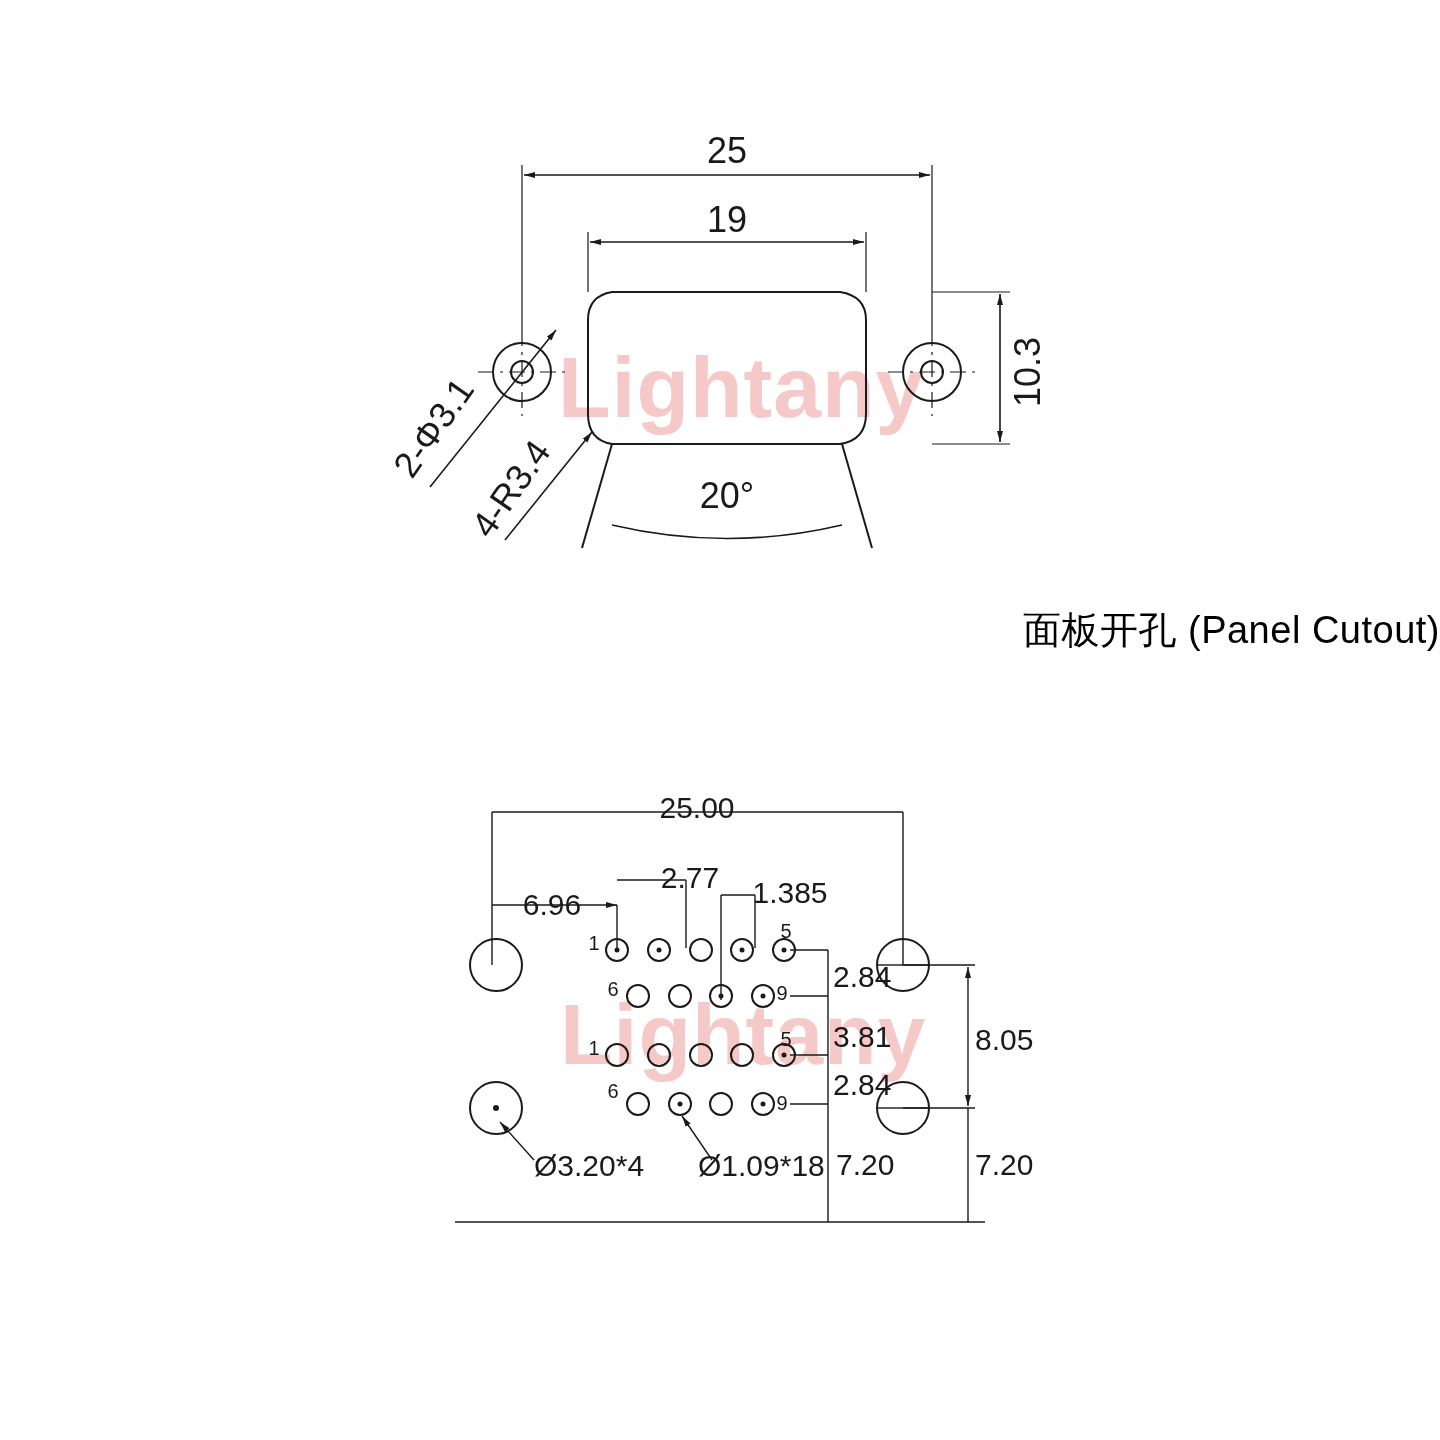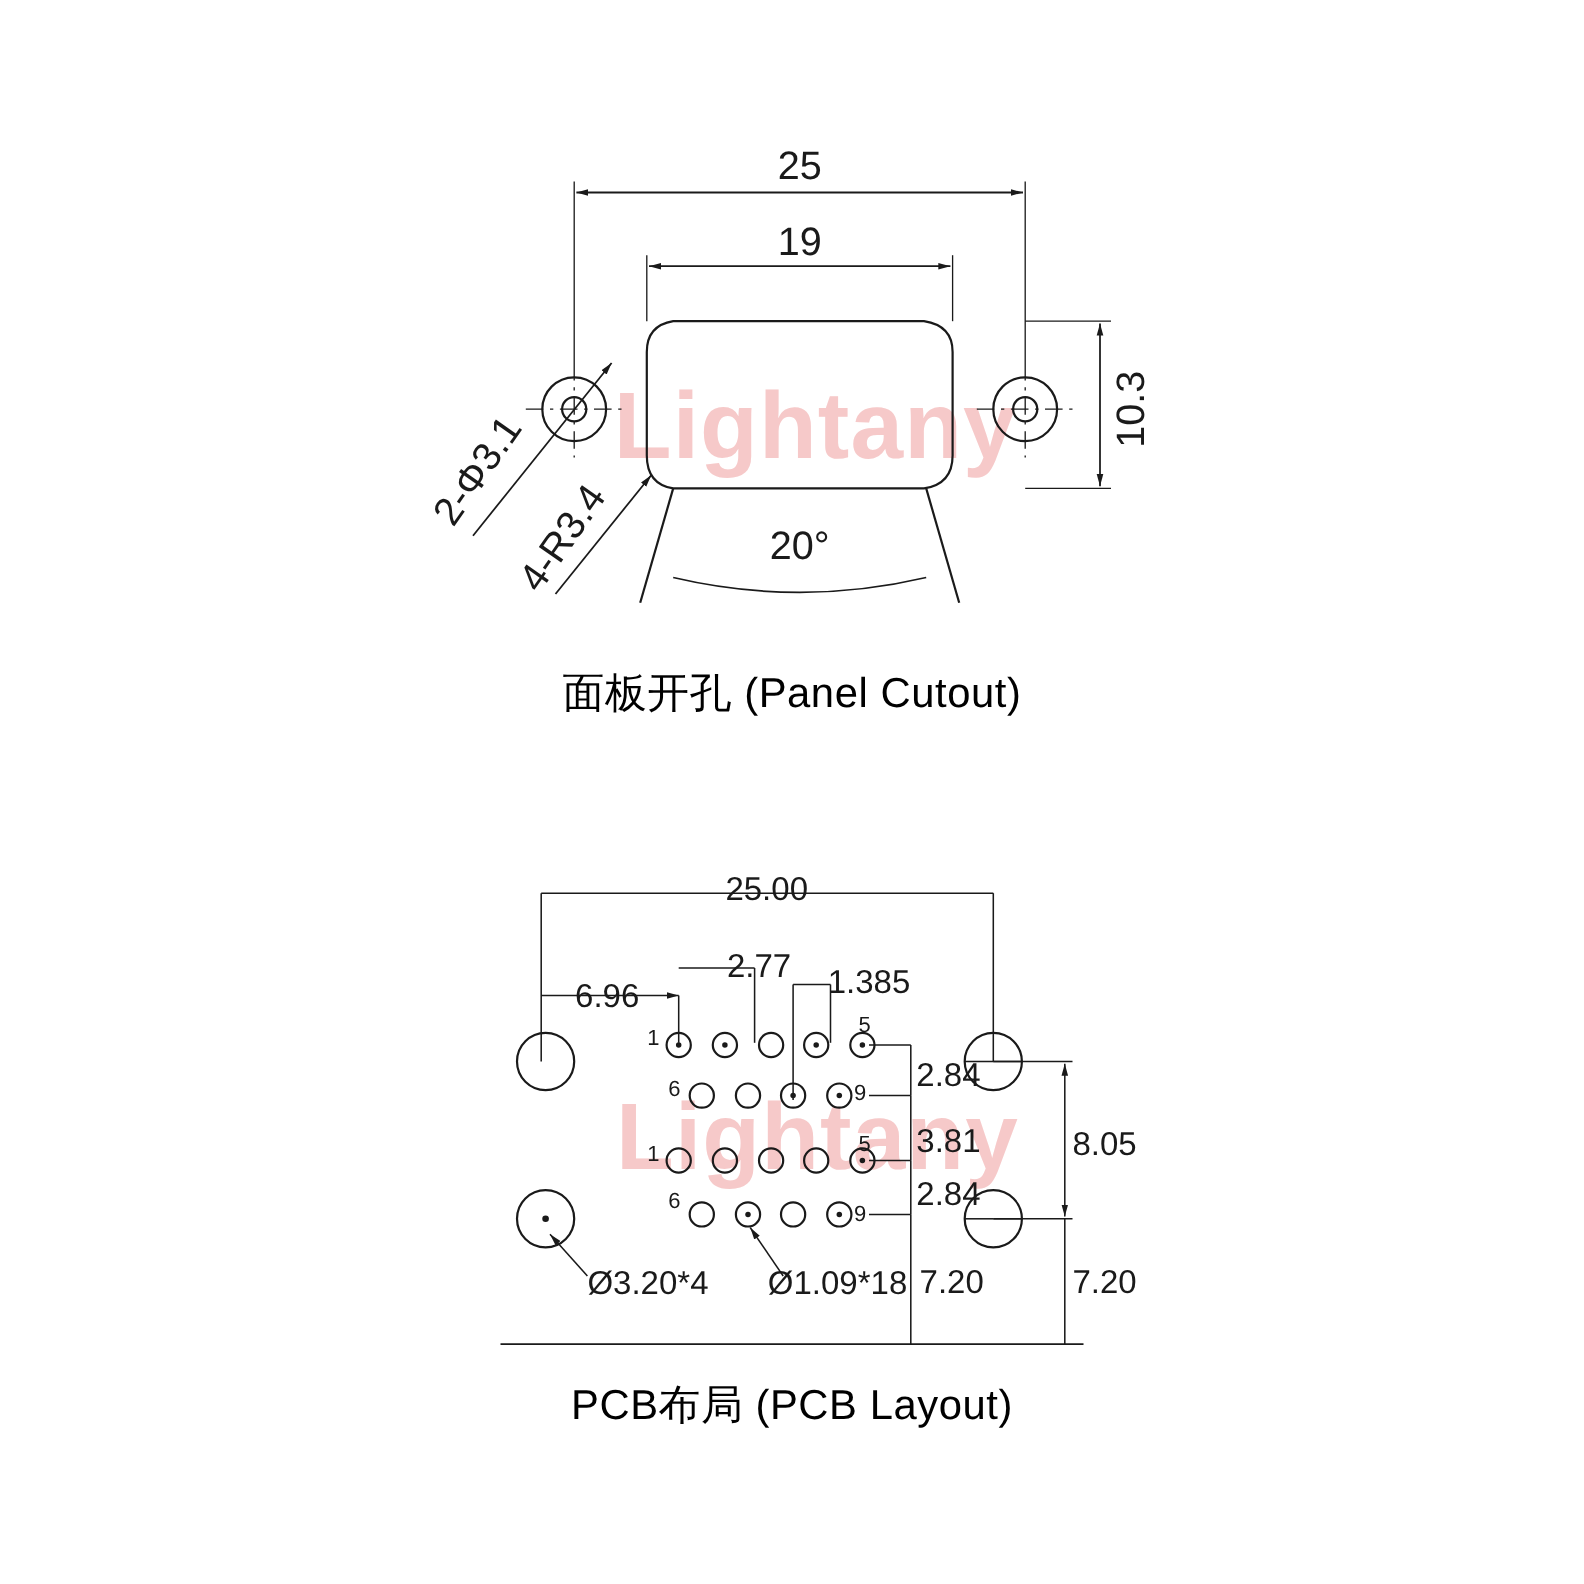--- a/index.html
+++ b/index.html
@@ -23,21 +23,21 @@
   svg.draw {
     position: absolute;
     left: 0;
     top: 0;
     width: 1440px;
     height: 1440px;
   }
   .caption {
     position: absolute;
     width: 100%;
-    text-align: center;
+    text-align: right;
     font-size: 38px;
     font-family: "Liberation Sans", sans-serif;
     color: #000;
     letter-spacing: 0.5px;
   }
   #caption-panel { top: 605px; }
   #caption-pcb { top: 1252px; }
   .wm {
     position: absolute;
     font-size: 86px;
@@ -216,15 +216,14 @@
       <text x="613" y="996" font-size="20" text-anchor="middle">6</text>
       <text x="782" y="1000" font-size="20" text-anchor="middle">9</text>
       <text x="594" y="1055" font-size="20" text-anchor="middle">1</text>
       <text x="786" y="1046" font-size="20" text-anchor="middle">5</text>
       <text x="613" y="1098" font-size="20" text-anchor="middle">6</text>
       <text x="782" y="1110" font-size="20" text-anchor="middle">9</text>
     </g>
   </svg>
 
   <div class="caption" id="caption-panel">面板开孔 (Panel Cutout)</div>
-  <div class="caption" id="caption-pcb">PCB布局 (PCB Layout)</div>
 
 </div>
 
 </body></html>

